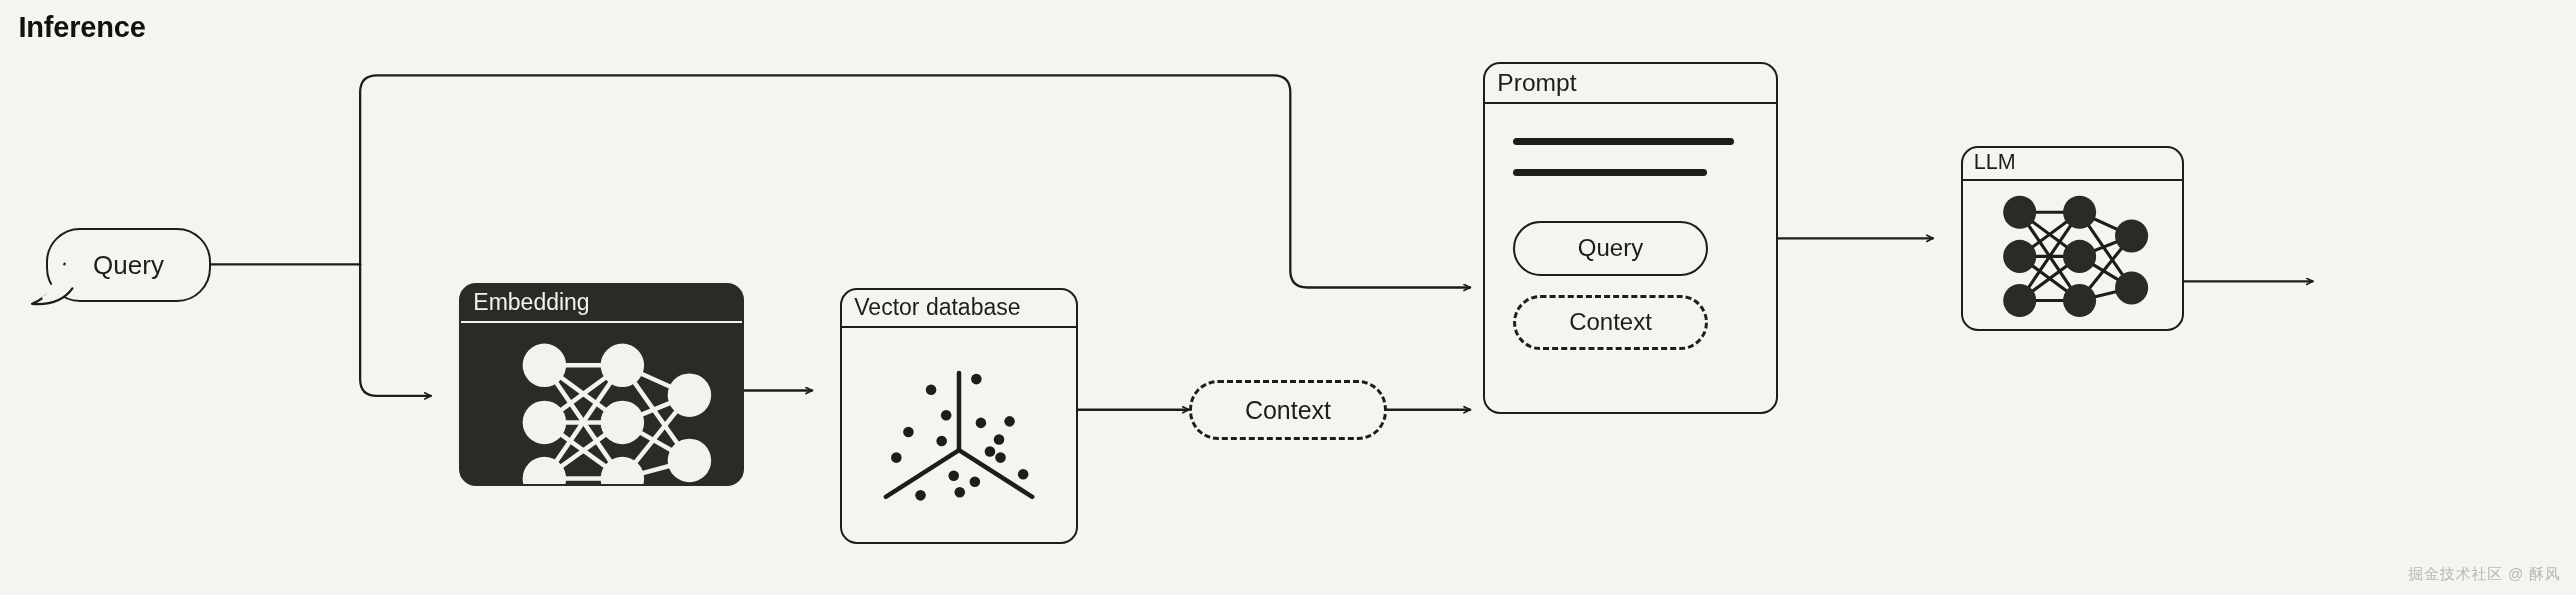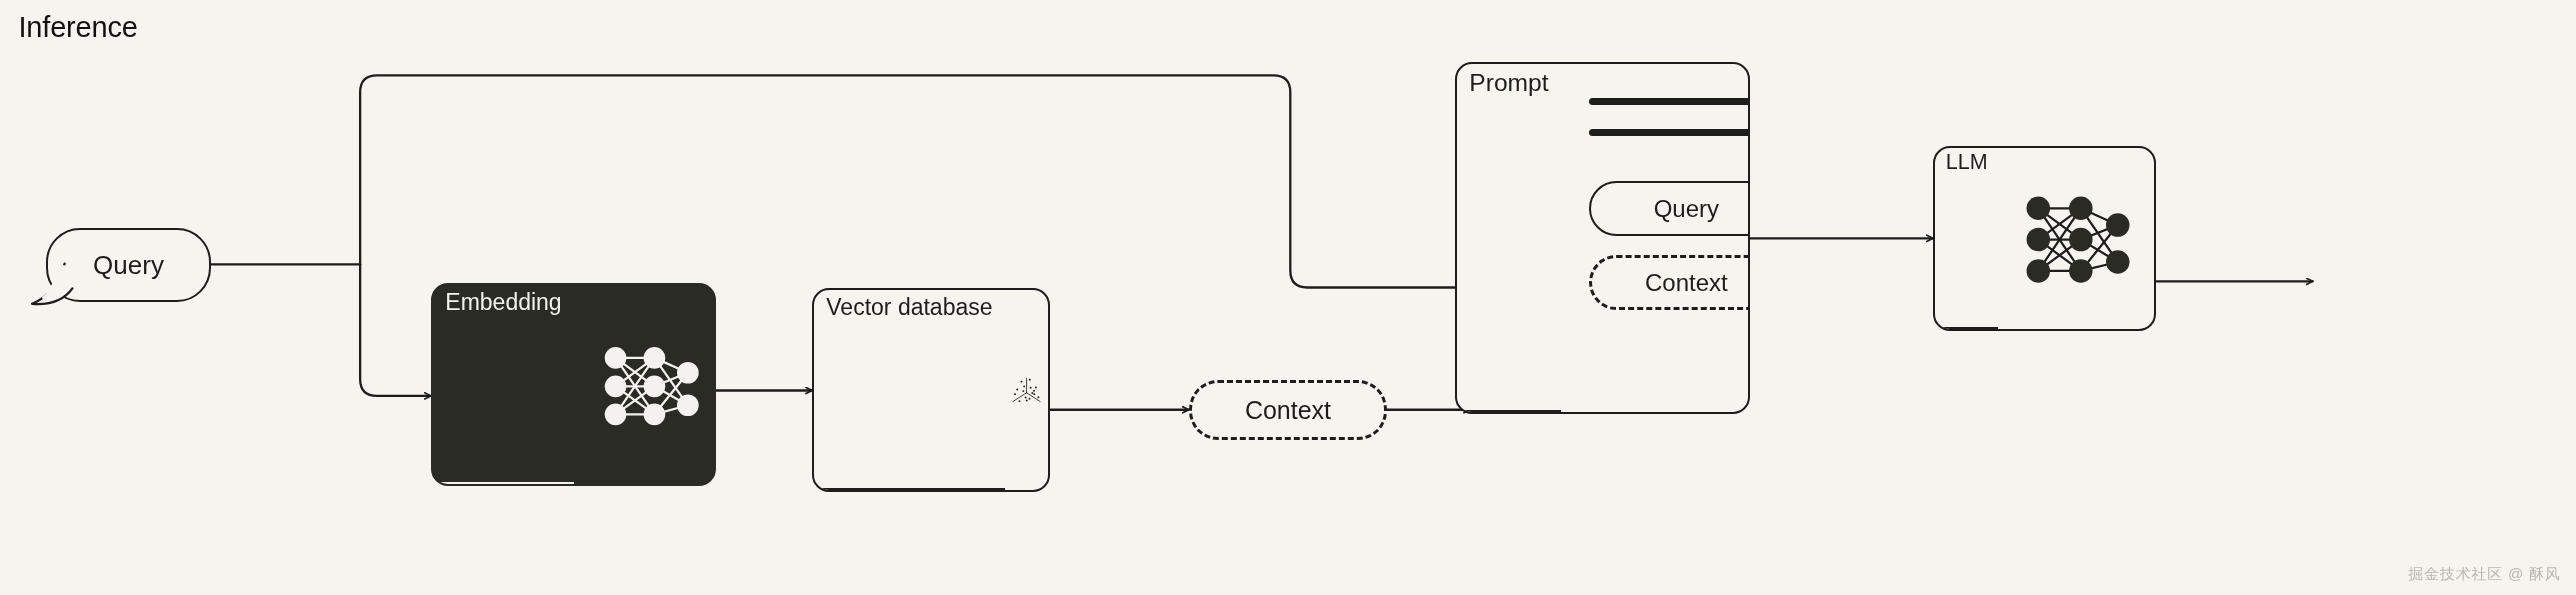--- a/index.html
+++ b/index.html
@@ -22,21 +22,21 @@
     height: 595px;
     pointer-events: none;
   }
 
   
   #title {
     position: absolute;
     left: 18.5px;
     top: 10.8px;
     font-size: 29px;
-    font-weight: 400;
+    font-weight: 700;
     color: #111110;
     letter-spacing: -0.2px;
   }
 
   
   .bubble {
     position: absolute;
     display: flex;
     align-items: center;
     justify-content: center;
@@ -83,21 +83,22 @@
   }
 
   
   .card {
     position: absolute;
     box-sizing: border-box;
     border: 2.3px solid #1d1d1b;
     border-radius: 17px;
     overflow: hidden;
     display: flex;
-    flex-direction: row;
+    flex-direction: column;
+    margin-left: 28px;
   }
   .card .card-header {
     flex: 0 0 auto;
     padding: 4.6px 12.3px 6.2px 12.3px;
     font-size: 23px;
     line-height: 1.1;
     border-bottom: 2.3px solid #1d1d1b;
     white-space: nowrap;
   }
   .card .card-body {
@@ -115,21 +116,21 @@
   }
   #embedding-card .card-header {
     color: #f3f2ee;
     border-bottom-color: #f3f2ee;
   }
 
   #vectordb-card {
     left: 812px;
     top: 288px;
     width: 238px;
-    height: 204px;
+    height: 256px;
     background: #f5f4ef;
     justify-content: flex-end;
   }
   #vectordb-card .card-header { color: #1d1d1b; }
 
   #prompt-card {
     left: 1455px;
     top: 62px;
     width: 295px;
     height: 352px;

